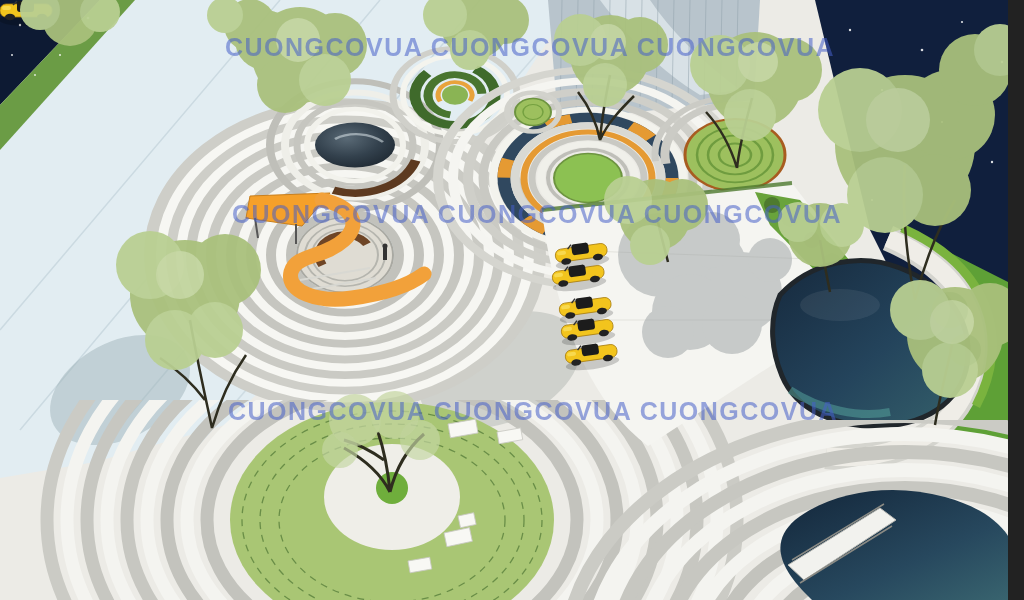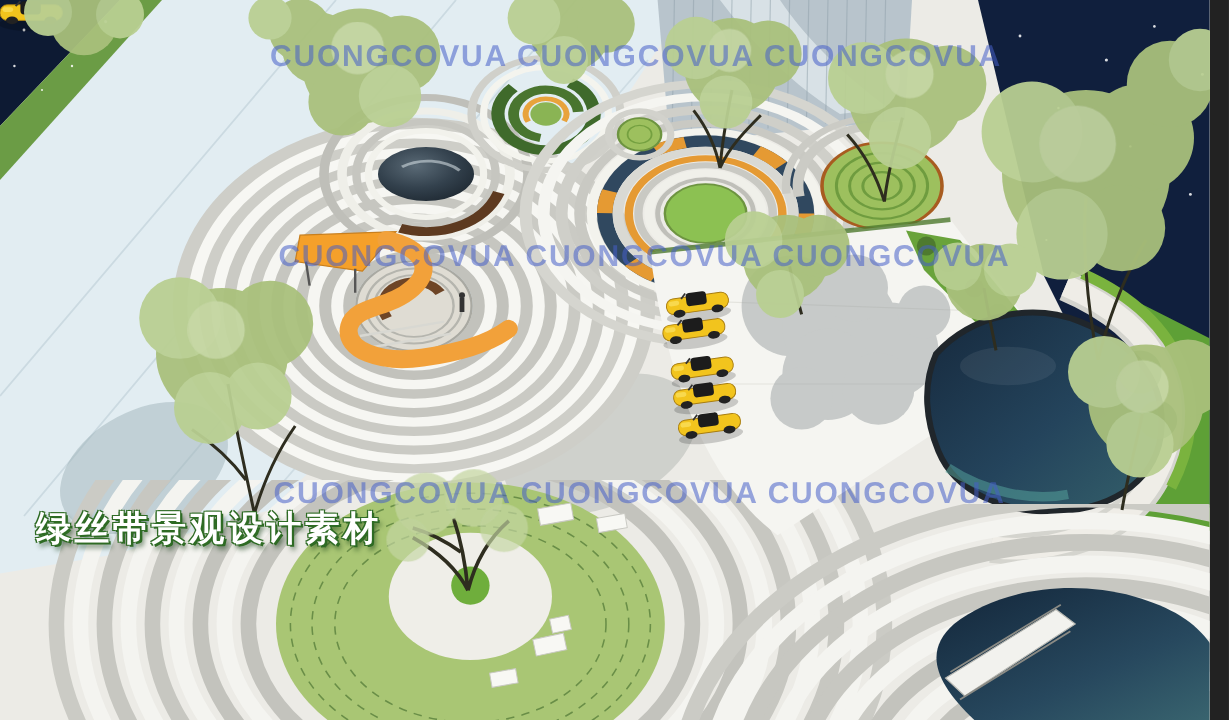--- a/index.html
+++ b/index.html
@@ -385,15 +385,14 @@
             <circle cx="340" cy="450" r="18" opacity=".8"></circle>
       </g>
     </g>
   </g>
 </svg>
 
 <div class="wm" style="left:225px;top:33px;">CUONGCOVUA CUONGCOVUA CUONGCOVUA</div>
 <div class="wm" style="left:232px;top:200px;">CUONGCOVUA CUONGCOVUA CUONGCOVUA</div>
 <div class="wm" style="left:228px;top:397px;">CUONGCOVUA CUONGCOVUA CUONGCOVUA</div>
 
-<div class="title">绿丝带景观设计素材</div>
 
 </div>
 
 </body></html>

